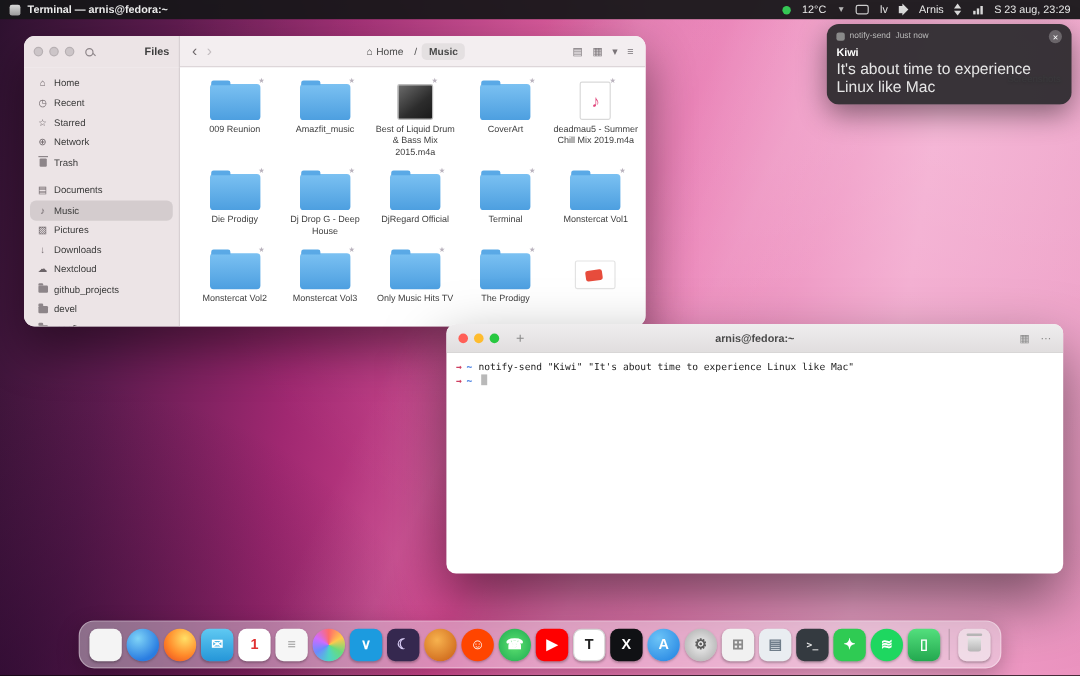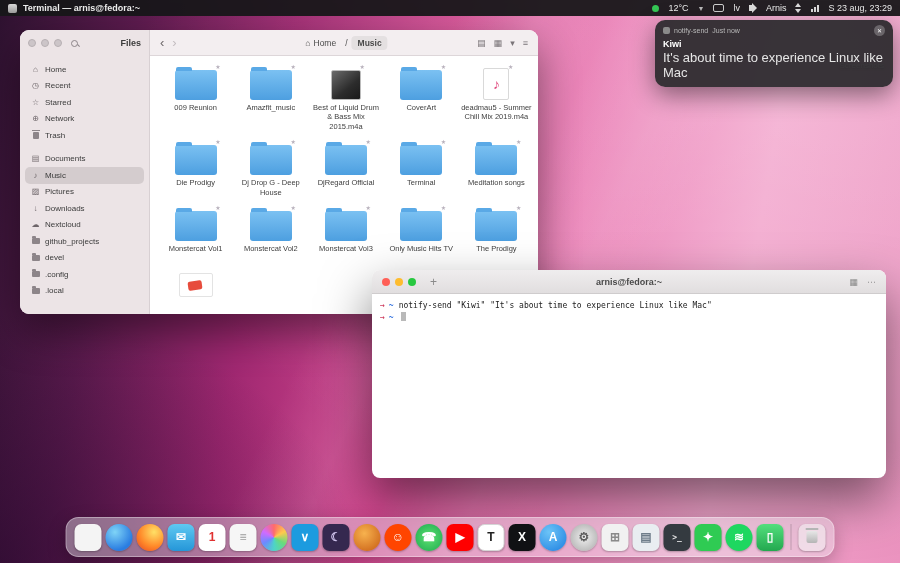--- a/index.html
+++ b/index.html
@@ -31,35 +31,35 @@
   .updown-ic { position:relative; width:7px; height:10px; }
   .updown-ic::before { content:''; position:absolute; top:0; left:0;
     border-left:3.5px solid transparent; border-right:3.5px solid transparent; border-bottom:4px solid #ddd; }
   .updown-ic::after { content:''; position:absolute; bottom:0; left:0;
     border-left:3.5px solid transparent; border-right:3.5px solid transparent; border-top:4px solid #ddd; }
   .net-ic { display:flex; align-items:flex-end; gap:1px; }
   .net-ic span { width:2px; background:#ddd; display:block; }
   .net-ic span:nth-child(1){height:3px} .net-ic span:nth-child(2){height:5px} .net-ic span:nth-child(3){height:7px}
 
   
-  .notification { position:absolute; top:20px; right:7px; width:238px; z-index:60;
+  .notification { position:absolute; top:20px; right:7px; width:204px; z-index:60;
     background:rgba(44,42,46,0.94); border-radius:10px; padding:5px 8px 7px 8px; color:#fff;
     box-shadow:0 8px 24px rgba(0,0,0,0.45); }
   .notif-head { display:flex; align-items:center; gap:4px; font-size:7px; color:#b9b9b9; }
   .notif-appicon { width:7px; height:7px; border-radius:2px; background:#8a8a8a; }
   .notif-close { margin-left:auto; width:11px; height:11px; border-radius:50%; background:rgba(255,255,255,0.25);
     display:flex; align-items:center; justify-content:center; font-size:6px; color:#fff; cursor:default; }
   .notif-title { font-size:9px; font-weight:bold; margin-top:3px; }
   .notif-body { font-size:13px; color:#e6e6e6; margin-top:1px; }
 
   .screens-label { position:absolute; top:61px; right:16px; z-index:5; color:#fff; font-size:8px;
     text-shadow:0 1px 2px rgba(0,0,0,0.65); }
 
   
-  .files-window { position:absolute; left:20px; top:30px; width:518px; height:284px; z-index:10;
+  .files-window { position:absolute; left:20px; top:30px; width:518px; height:242px; z-index:10;
     border-radius:9px; overflow:hidden; box-shadow:0 18px 40px rgba(0,0,0,0.45);
     display:grid; grid-template-columns:130px 1fr; grid-template-rows:26px 1fr; background:#fff; }
   .fw-side-head { background:#ece4e6; border-right:1px solid #d8d0d3; display:flex; align-items:center; padding:0 8px; gap:5px; }
   .traffic { display:flex; gap:5px; }
   .traffic span { width:8px; height:8px; border-radius:50%; }
   .traffic.inactive span { background:#ccc5c8; border:0.5px solid #b7b0b3; }
   .mag-ic { position:relative; width:7px; height:7px; border:1.2px solid #8d8589; border-radius:50%; margin-left:4px; }
   .mag-ic::after { content:''; position:absolute; width:3px; height:1.2px; background:#8d8589;
     transform:rotate(45deg); right:-3px; bottom:-1px; }
   .fw-app-name { margin-left:auto; font-size:9px; font-weight:bold; color:#3c3c3c; }
@@ -326,27 +326,20 @@
           <span class="badge">★</span>
         </div>
         <div class="file-label">DjRegard Official</div>
       </div>
       <div class="file-item">
         <div class="thumb-box">
           <div class="thumb-folder"></div>
           <span class="badge">★</span>
         </div>
         <div class="file-label">Terminal</div>
-      </div>
-      <div class="file-item">
-        <div class="thumb-box">
-          <div class="thumb-folder"></div>
-          <span class="badge">★</span>
-        </div>
-        <div class="file-label">Meditation songs</div>
       </div>
       <div class="file-item">
         <div class="thumb-box">
           <div class="thumb-folder"></div>
           <span class="badge">★</span>
         </div>
         <div class="file-label">Monstercat Vol1</div>
       </div>
       <div class="file-item">
         <div class="thumb-box">

